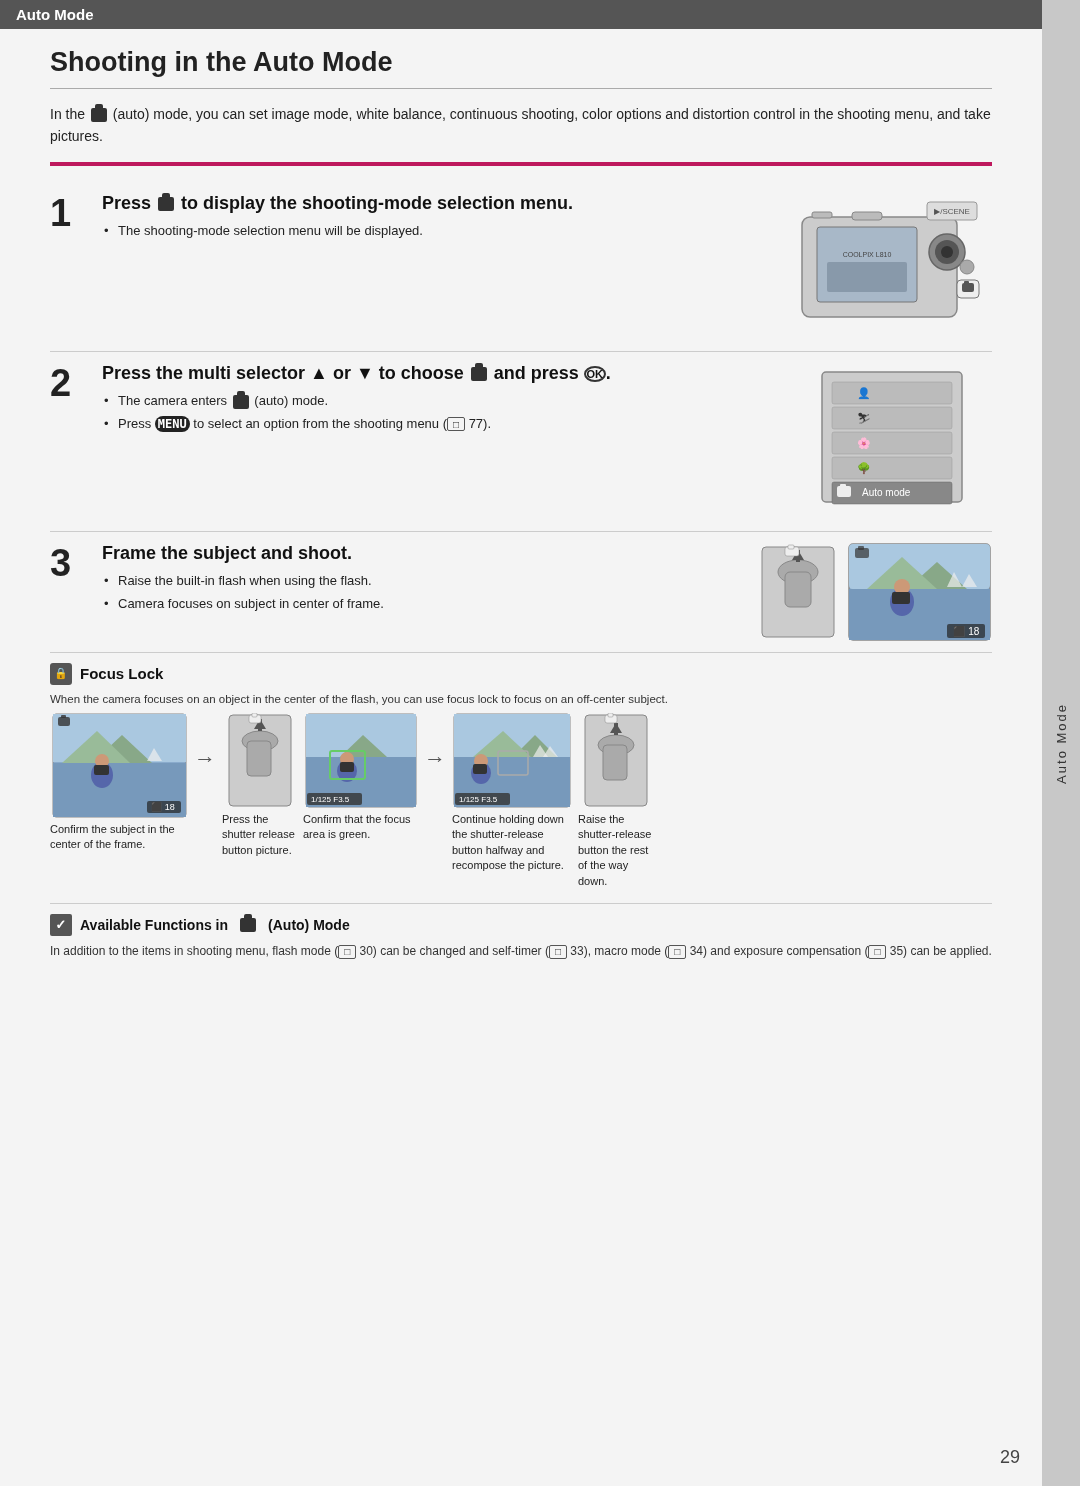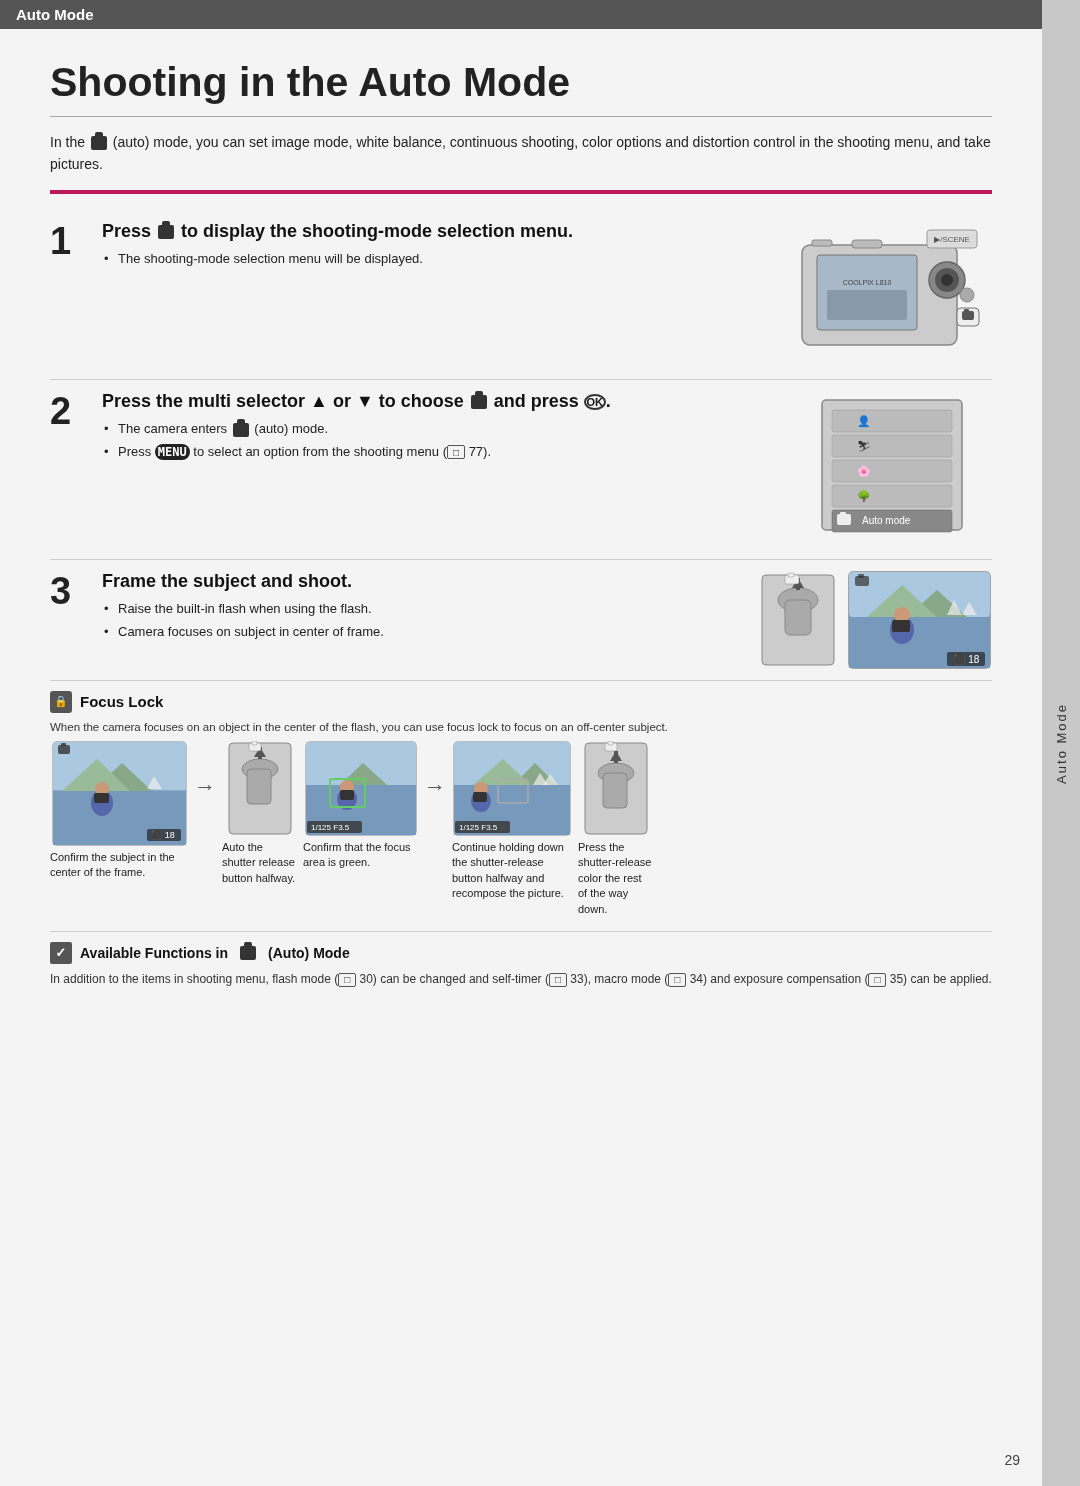--- a/index.html
+++ b/index.html
@@ -46,24 +46,24 @@
       background: #555;
       color: #fff;
       font-size: 15px;
       font-weight: bold;
       padding: 6px 16px;
       margin-left: -50px;
       margin-right: -50px;
       margin-bottom: 0;
     }
     .page-title {
-      font-size: 41px;
-      font-weight: bold;
-      color: #222;
-      padding: 30px 0 10px 0;
+      font-size: 27px;
+      font-weight: bold;
+      color: #222;
+      padding: 18px 0 10px 0;
       border-bottom: 1px solid #aaa;
       margin-bottom: 14px;
     }
     .intro-text {
       font-size: 14px;
       color: #222;
       line-height: 1.6;
       margin-bottom: 26px;
       border-bottom: 4px solid #be185d;
       padding-bottom: 14px;
@@ -237,21 +237,21 @@
     }
     .avail-text {
       font-size: 12px;
       color: #333;
       line-height: 1.6;
     }
     .page-num {
       position: absolute;
       bottom: 18px;
       right: 60px;
-      font-size: 14px;
+      font-size: 18px;
       color: #444;
     }
     
     .icon-cam {
       display: inline-block;
       width: 16px;
       height: 14px;
       background: #333;
       border-radius: 2px;
       position: relative;
@@ -485,21 +485,21 @@
         <div class="focus-col">
           <svg width="66" height="95" viewBox="0 0 66 95">
             <rect x="2" y="2" width="62" height="91" rx="4" fill="#ccc" stroke="#888" stroke-width="1"></rect>
             <ellipse cx="33" cy="28" rx="18" ry="10" fill="#aaa" stroke="#888" stroke-width="1"></ellipse>
             <rect x="20" y="28" width="24" height="35" rx="4" fill="#aaa" stroke="#888" stroke-width="1"></rect>
             <polygon points="27,16 39,16 33,6" fill="#555"></polygon>
             <rect x="31" y="6" width="4" height="12" fill="#555"></rect>
             <rect x="22" y="2" width="12" height="8" rx="2" fill="#eee" stroke="#888" stroke-width="0.5"></rect>
             <rect x="25" y="0" width="5" height="4" rx="1" fill="#eee" stroke="#888" stroke-width="0.5"></rect>
           </svg>
-          <div class="focus-caption-sm">Auto the shutter release button halfway.</div>
+          <div class="focus-caption-sm">Press the shutter release button picture.</div>
         </div>
 
         <div class="focus-col">
           <svg width="112" height="95" viewBox="0 0 112 95">
             <rect x="1" y="1" width="110" height="93" rx="3" fill="#8aabcc" stroke="#888" stroke-width="1"></rect>
             <rect x="1" y="1" width="110" height="43" fill="#aac8e0"></rect>
             <polygon points="35,44 58,22 82,44" fill="#88a888"></polygon>
             <rect x="1" y="44" width="110" height="50" fill="#7799bb"></rect>
             <ellipse cx="42" cy="58" rx="10" ry="11" fill="#5566aa"></ellipse>
             <circle cx="42" cy="46" r="7" fill="#cc9977"></circle>
@@ -541,21 +541,21 @@
         <div class="focus-col">
           <svg width="66" height="95" viewBox="0 0 66 95">
             <rect x="2" y="2" width="62" height="91" rx="4" fill="#ccc" stroke="#888" stroke-width="1"></rect>
             <ellipse cx="33" cy="32" rx="18" ry="10" fill="#aaa" stroke="#888" stroke-width="1"></ellipse>
             <rect x="20" y="32" width="24" height="35" rx="4" fill="#aaa" stroke="#888" stroke-width="1"></rect>
             <polygon points="27,20 39,20 33,10" fill="#555"></polygon>
             <rect x="31" y="10" width="4" height="12" fill="#555"></rect>
             <rect x="22" y="2" width="12" height="8" rx="2" fill="#eee" stroke="#888" stroke-width="0.5"></rect>
             <rect x="25" y="0" width="5" height="4" rx="1" fill="#eee" stroke="#888" stroke-width="0.5"></rect>
           </svg>
-          <div class="focus-caption-sm">Press the shutter-release color the rest of the way down.</div>
+          <div class="focus-caption-sm">Raise the shutter-release button the rest of the way down.</div>
         </div>
       </div>
     </div>
 
     <div class="avail-section">
       <div class="avail-title">
         <span class="check-icon">✓</span>
         Available Functions in <span class="icon-cam" style="margin:0 4px;"></span> (Auto) Mode
       </div>
       <p class="avail-text">

